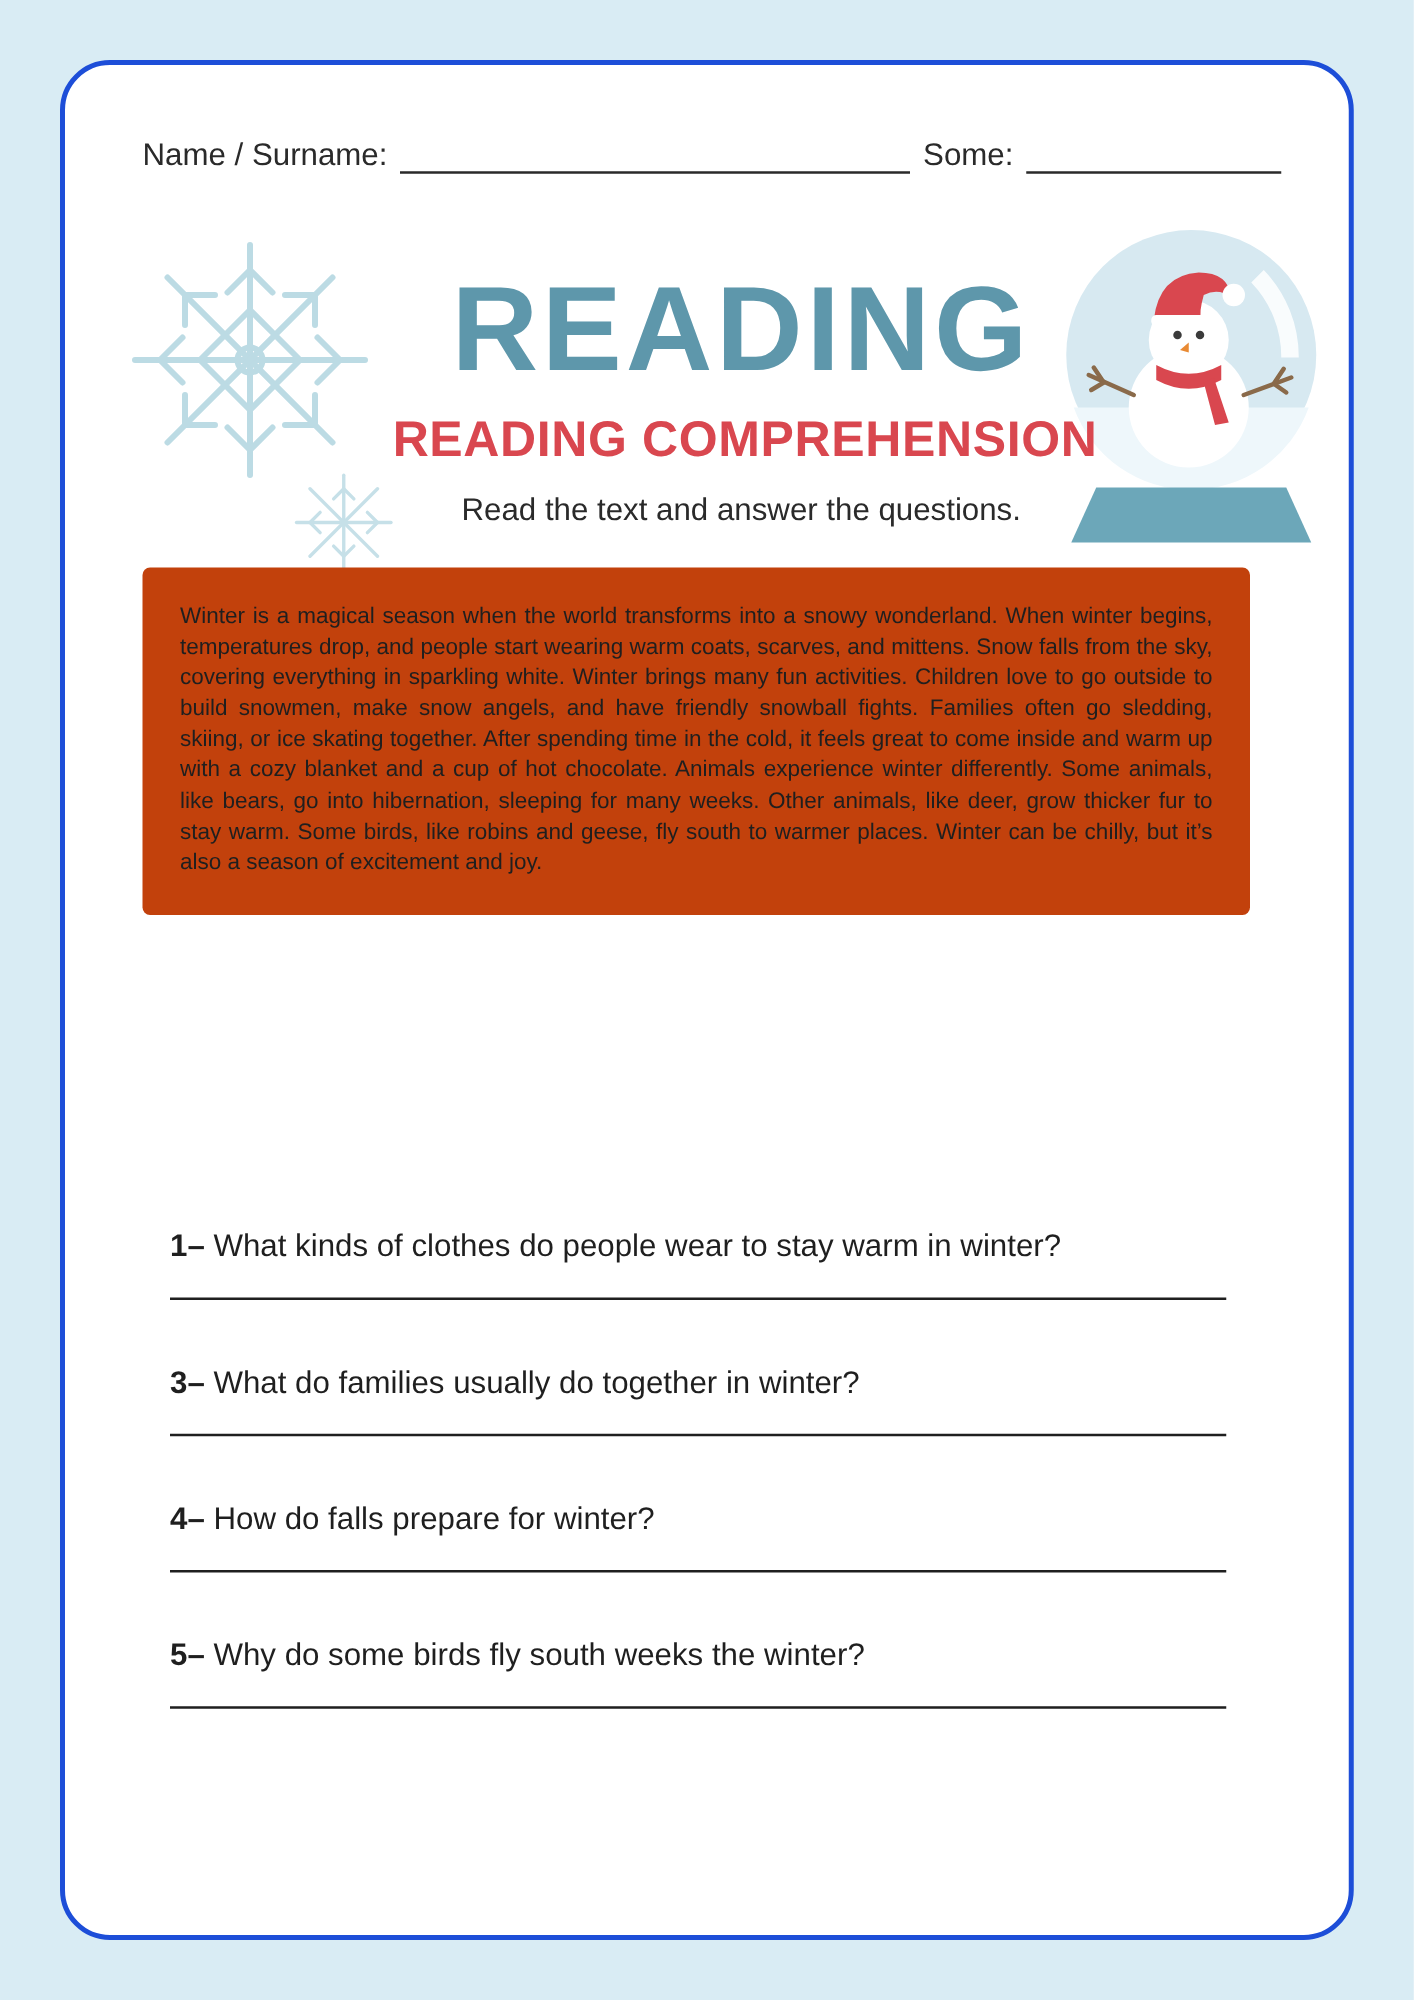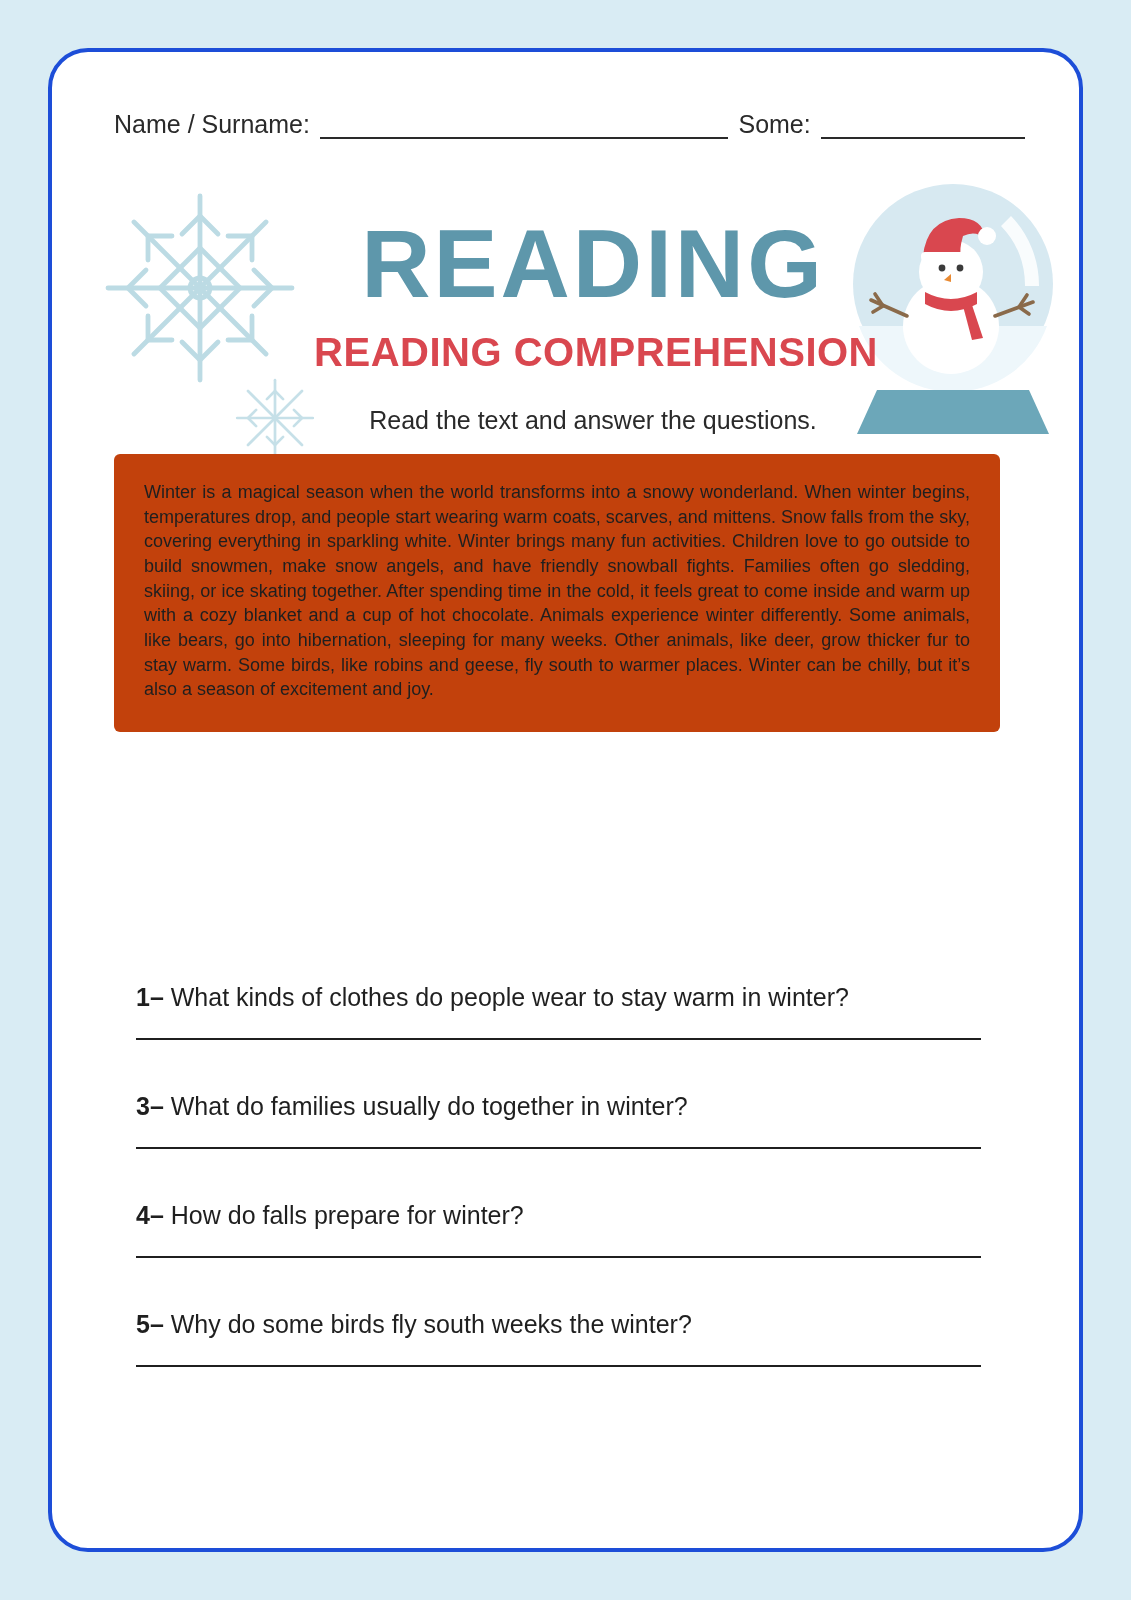--- a/index.html
+++ b/index.html
@@ -85,21 +85,21 @@
     width: 570px;
     text-align: right;
     font-size: 40px;
     font-weight: bold;
     letter-spacing: 0.5px;
     color: #d9474f;
   }
   .instruction {
     position: absolute;
     left: 250px;
-    top: 238px;
+    top: 226px;
     width: 570px;
     text-align: center;
     font-size: 25px;
     color: #2a2a2a;
   }
 
   
   .flake-big {
     position: absolute;
     left: 42px;

